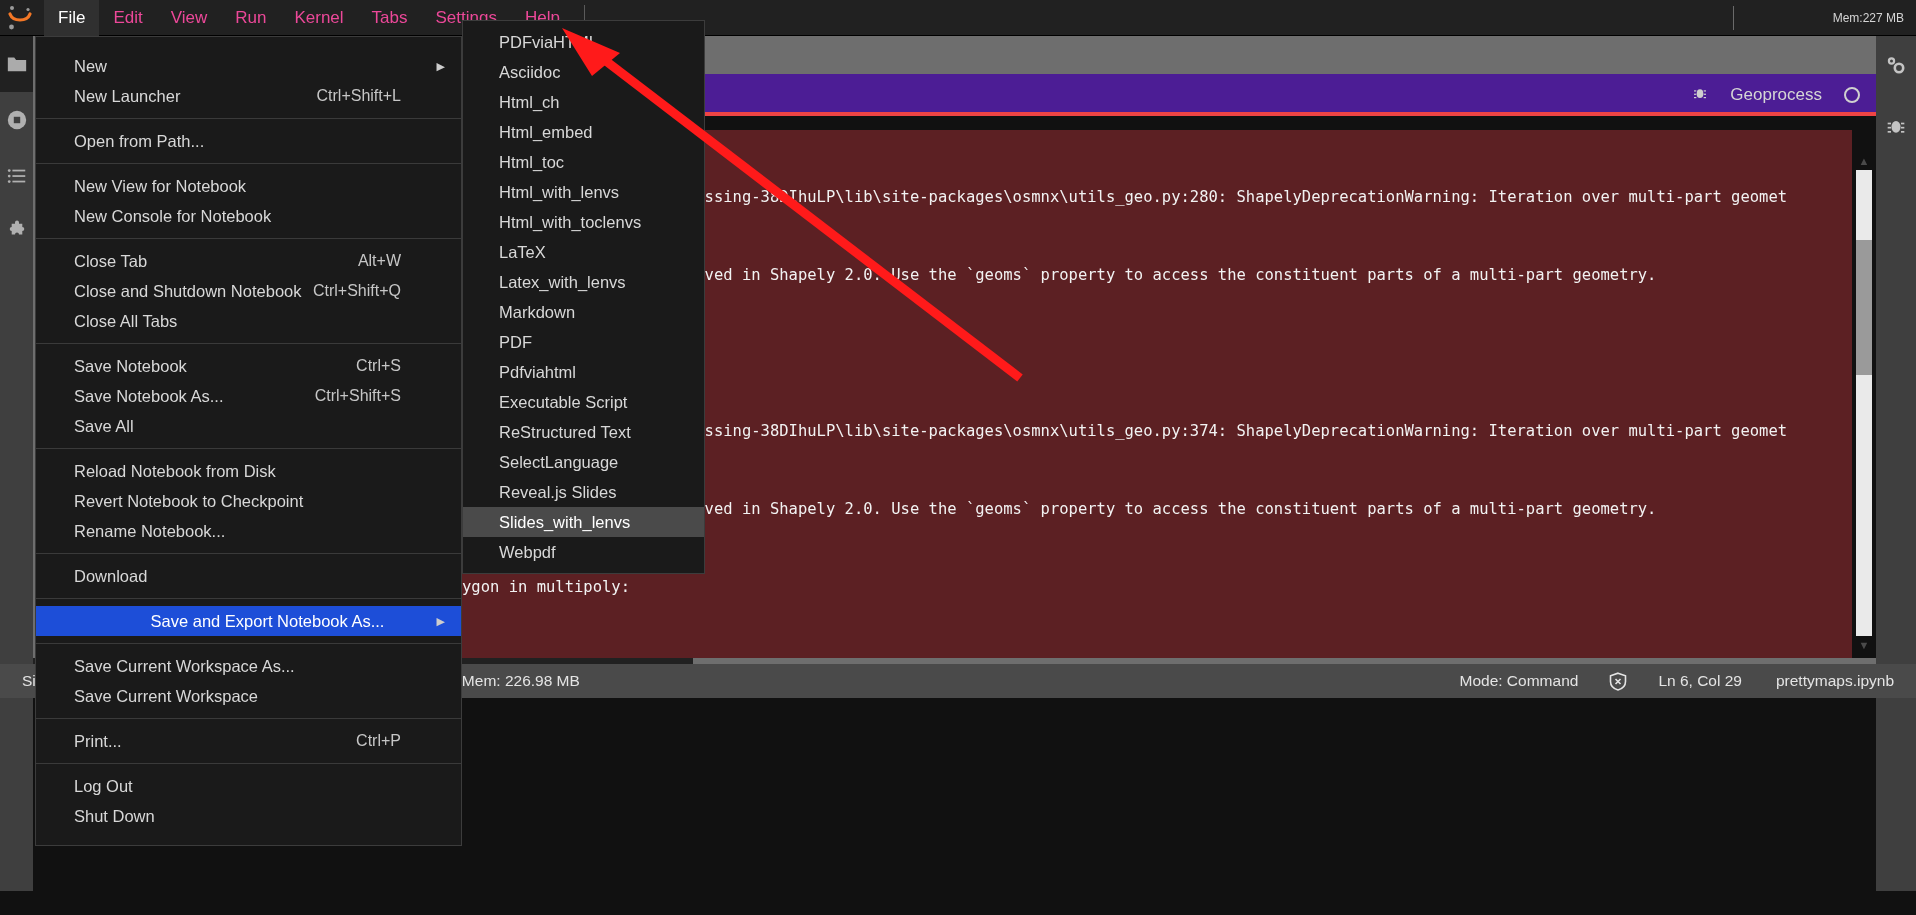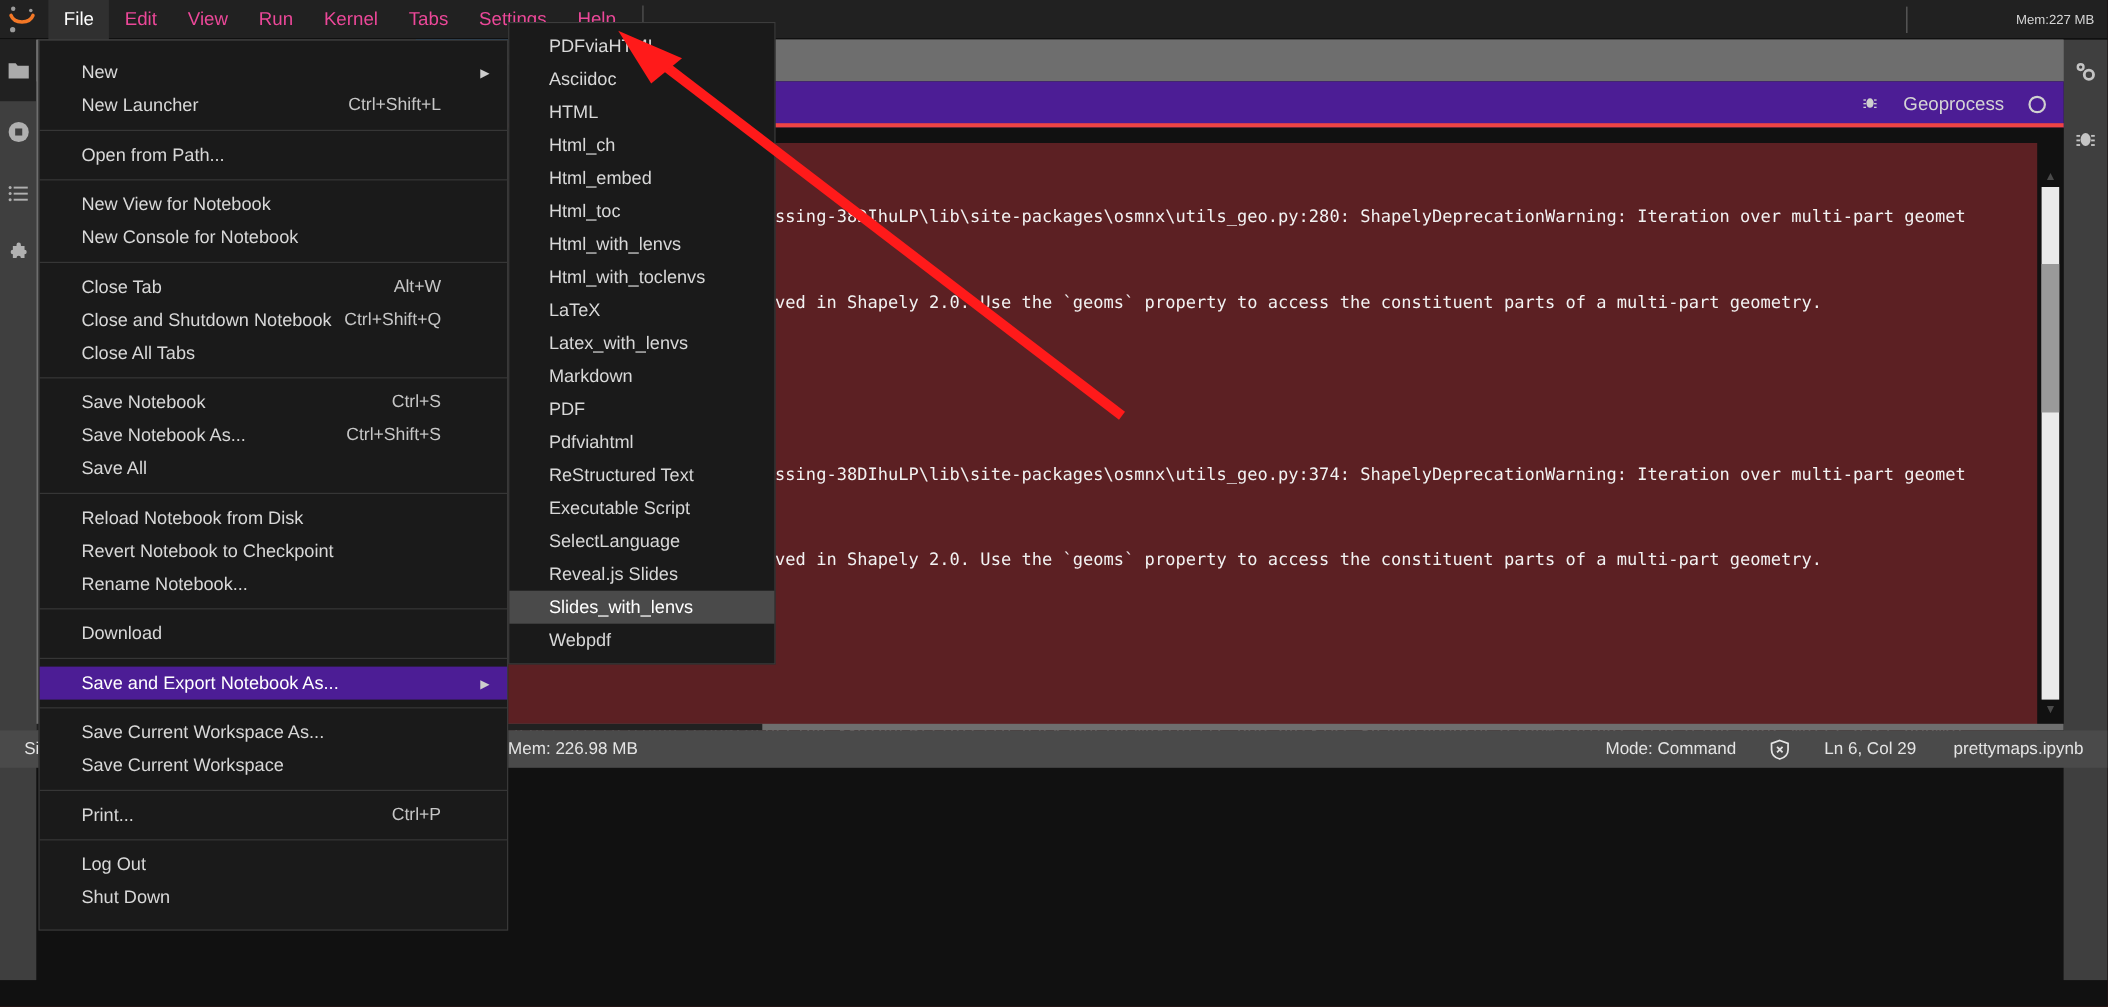--- a/index.html
+++ b/index.html
@@ -134,21 +134,21 @@
   
   .menupanel {
     position:absolute; left:35px; top:36px; width:427px;
     background:#1a1a1a; border:1px solid #3c3c3c;
     padding:14px 0; z-index:50;
   }
   .mrow {
     height:30px; display:flex; align-items:center; position:relative;
     color:#d8d8d8; font-size:16.5px; cursor:default;
   }
-  .mrow.sel { background:#4c1d95; color:#ffffff; }
+  .mrow.sel { background:#1d4ed8; color:#ffffff;justify-content:center; }
   .mrow .mlabel { margin-left:38px; white-space:nowrap; }
   .mrow .mshort { position:absolute; right:60px; color:#c6c6c6; font-size:16px; }
   .mrow .marrow { position:absolute; right:16px; color:#cdcdcd; font-size:11px; }
   .mdiv { height:1px; background:#3a3a3a; margin:7px 0; }
 
   
   .submenu {
     position:absolute; left:462px; top:20px; width:243px;
     background:#1a1a1a; border:1px solid #3c3c3c;
     padding:6px 0; z-index:60;
@@ -458,23 +458,20 @@
   </div>
 
   <div class="submenu">
     <div class="srow">
         <span class="slabel">PDFviaHTML</span>
       </div>
     <div class="srow">
         <span class="slabel">Asciidoc</span>
       </div>
     <div class="srow">
-        <span class="slabel">HTML</span>
-      </div>
-    <div class="srow">
         <span class="slabel">Html_ch</span>
       </div>
     <div class="srow">
         <span class="slabel">Html_embed</span>
       </div>
     <div class="srow">
         <span class="slabel">Html_toc</span>
       </div>
     <div class="srow">
         <span class="slabel">Html_with_lenvs</span>
@@ -491,24 +488,24 @@
     <div class="srow">
         <span class="slabel">Markdown</span>
       </div>
     <div class="srow">
         <span class="slabel">PDF</span>
       </div>
     <div class="srow">
         <span class="slabel">Pdfviahtml</span>
       </div>
     <div class="srow">
+        <span class="slabel">Executable Script</span>
+      </div>
+    <div class="srow">
         <span class="slabel">ReStructured Text</span>
-      </div>
-    <div class="srow">
-        <span class="slabel">Executable Script</span>
       </div>
     <div class="srow">
         <span class="slabel">SelectLanguage</span>
       </div>
     <div class="srow">
         <span class="slabel">Reveal.js Slides</span>
       </div>
     <div class="srow sel">
         <span class="slabel">Slides_with_lenvs</span>
       </div>

